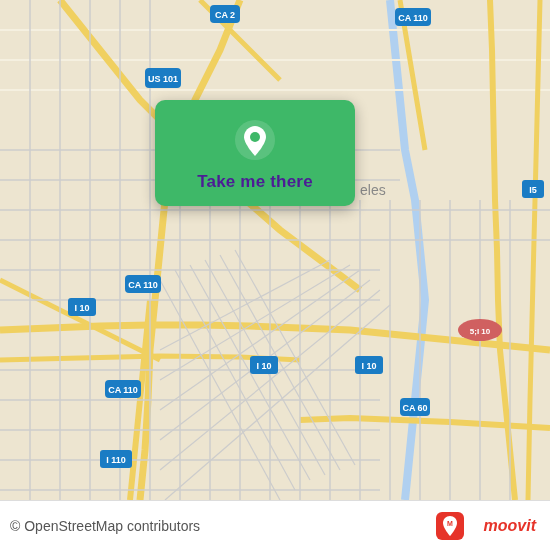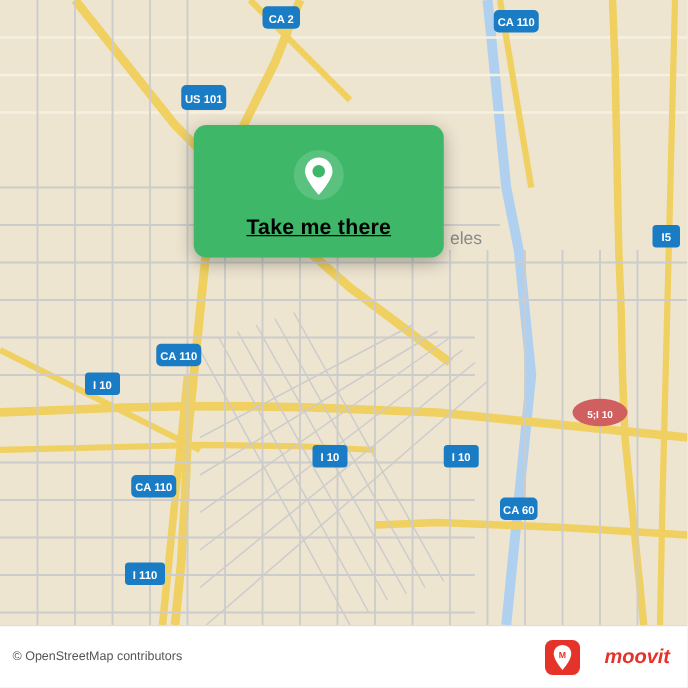--- a/index.html
+++ b/index.html
@@ -44,47 +44,46 @@
 
     #pin-icon {
       width: 44px;
       height: 44px;
       margin-bottom: 10px;
     }
 
     #take-me-button {
       background: transparent;
       border: none;
-      color: #000000;
+      color: #4c1d95;
       font-size: 17px;
       font-weight: 600;
       cursor: pointer;
       letter-spacing: 0.2px;
-      text-decoration: underline;
     }
 
     
     #bottom-bar {
       width: 550px;
       height: 50px;
       background: white;
       display: flex;
       align-items: center;
       justify-content: space-between;
       padding: 0 14px 0 10px;
       border-top: 1px solid #ddd;
     }
 
     #bottom-left {
       display: flex;
       flex-direction: column;
     }
 
     #osm-credit {
-      font-size: 10px;
+      font-size: 14px;
       color: #555;
     }
 
     #location-label {
       font-size: 14px;
       color: #222;
       font-weight: 500;
       margin-top: 1px;
     }
 

